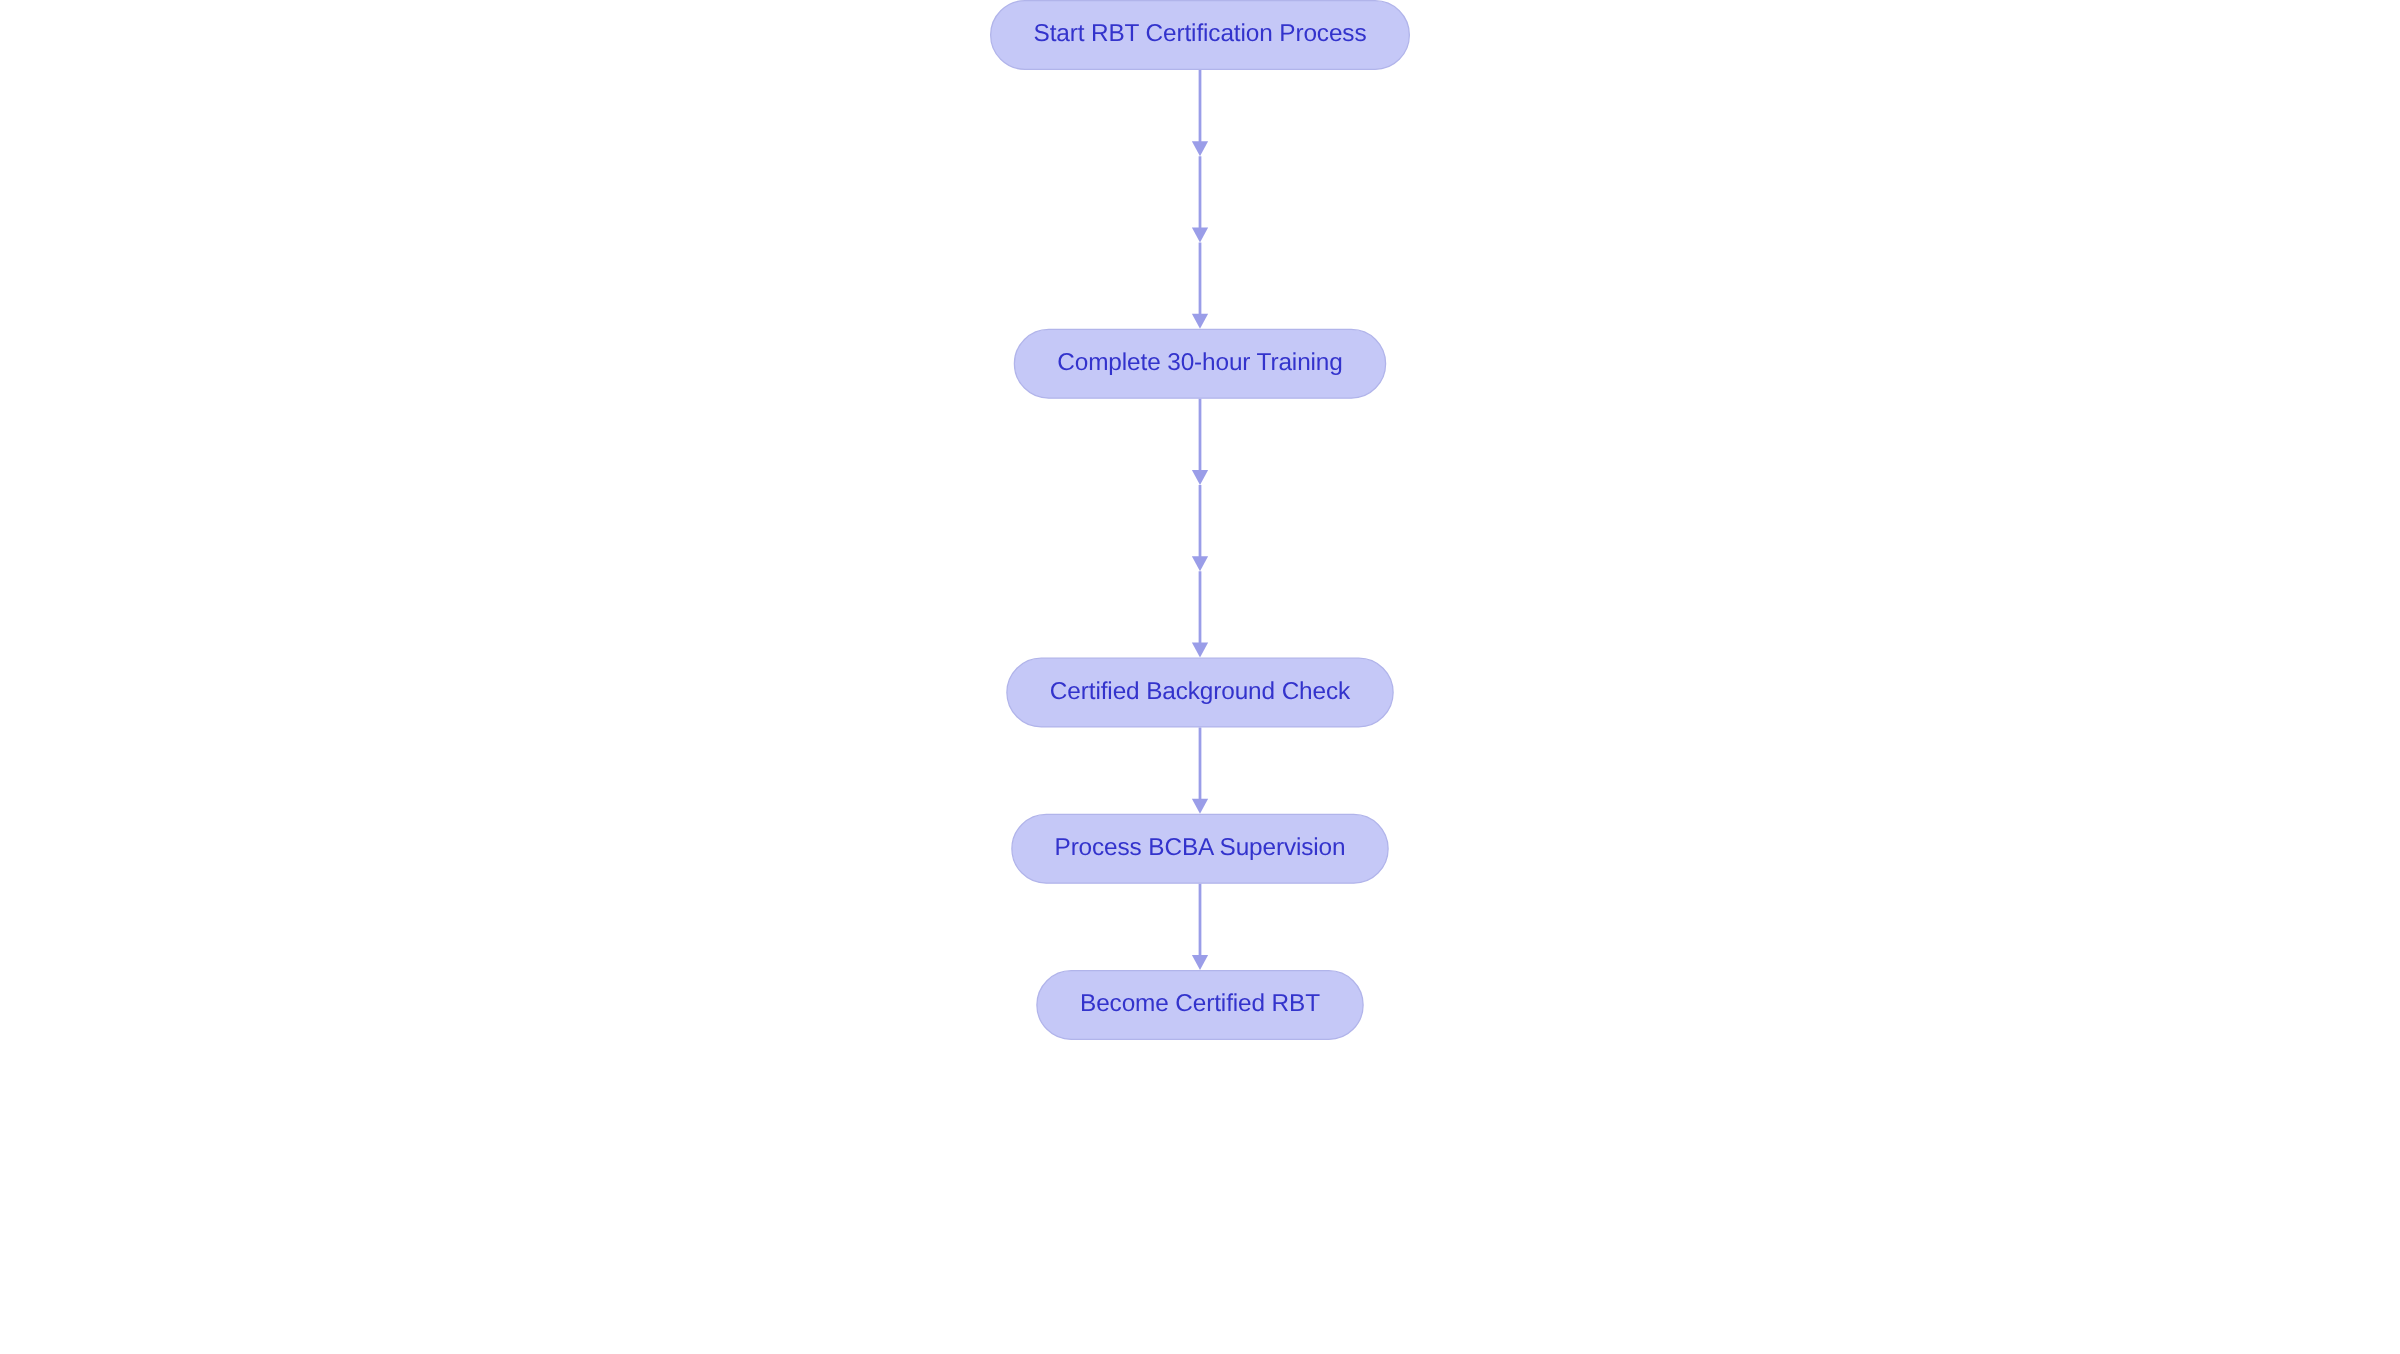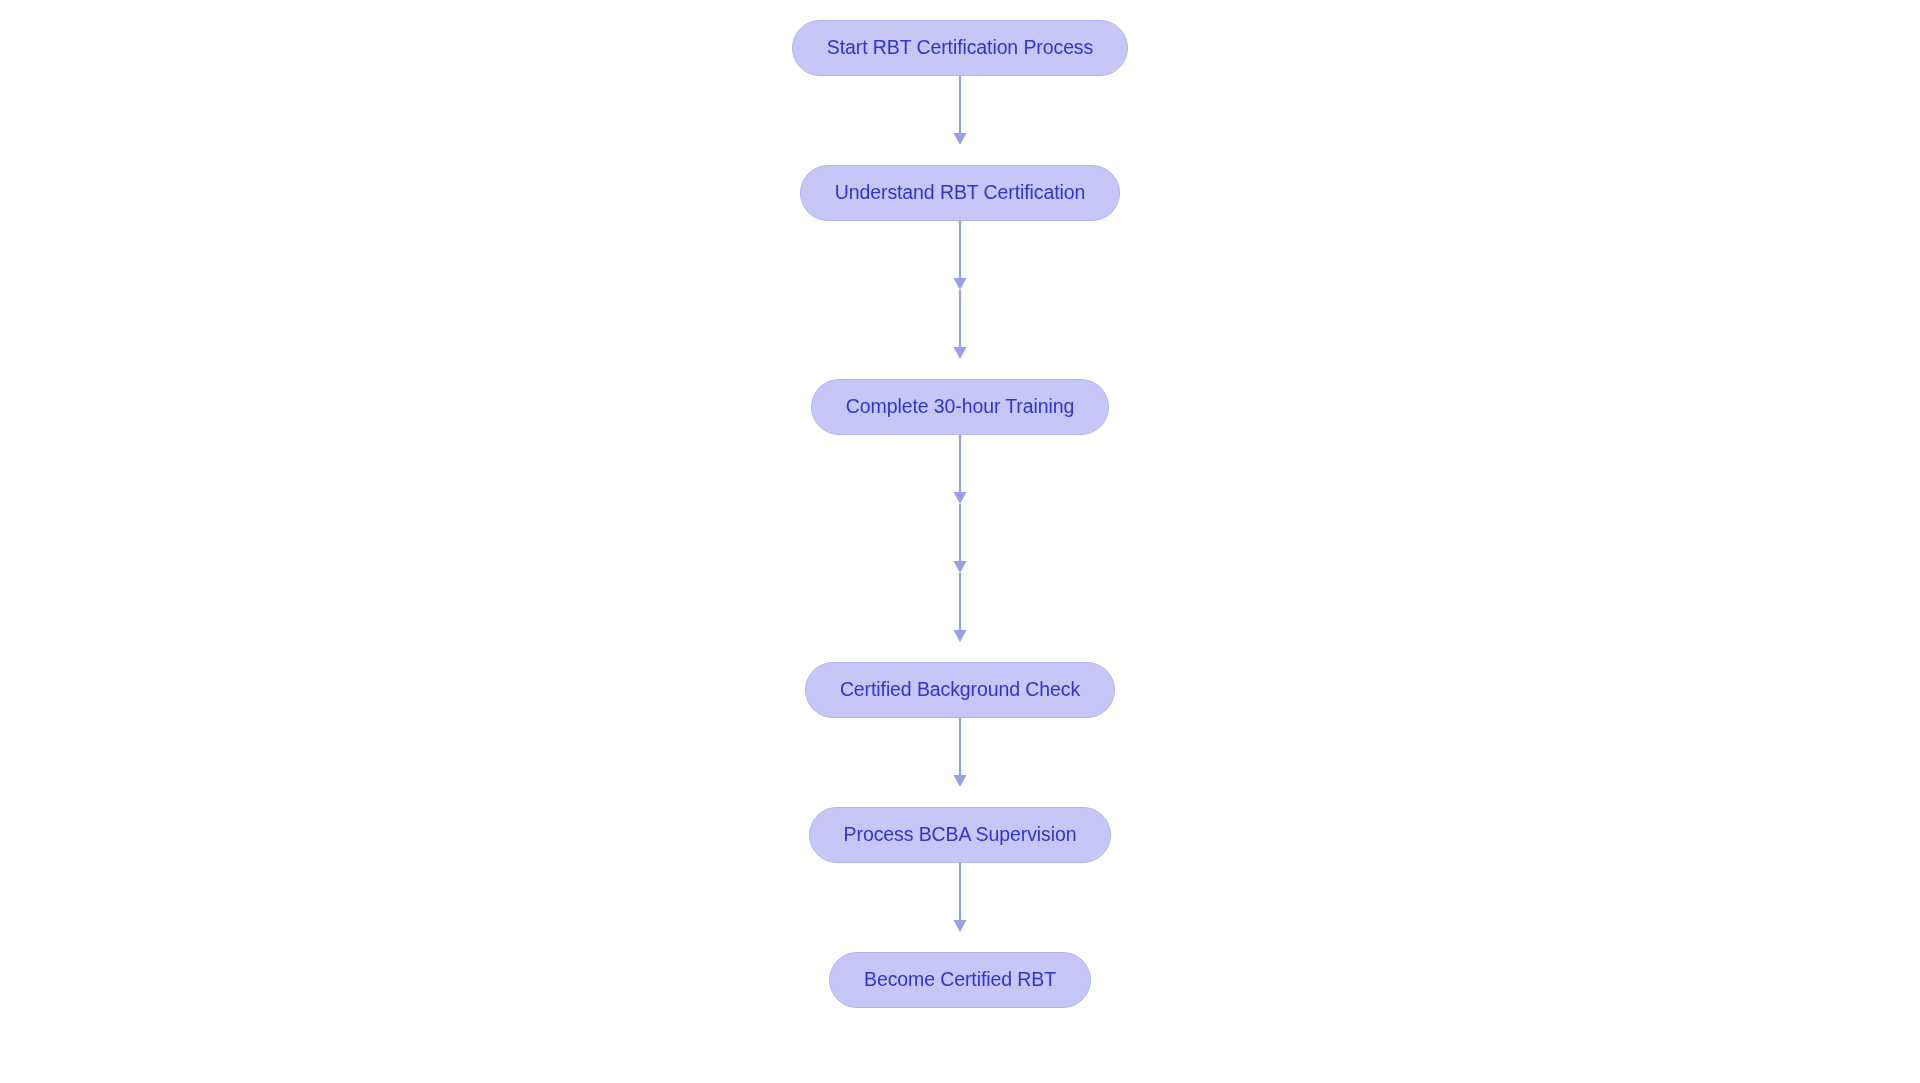--- a/index.html
+++ b/index.html
@@ -41,21 +41,20 @@
     font-size: 19.5px;
     font-family: "Liberation Sans", sans-serif;
     font-weight: 400;
     letter-spacing: -0.1px;
     display: flex;
     align-items: center;
     justify-content: center;
     padding: 0 34px;
     white-space: nowrap;
     line-height: 1;
-    margin-top: 20px;
   }
 
   .connector {
     width: 24px;
     display: block;
     flex: 0 0 auto;
   }
   .connector svg {
     display: block;
     overflow: visible;
@@ -76,25 +75,20 @@
     <div class="flow-step">
       <div class="node">
         <span>Start RBT Certification Process</span>
       </div>
     </div>
     <div class="connector">
       <svg width="24" height="69" viewBox="0 0 24 69">
         <line class="conn-line" x1="12" y1="0" x2="12" y2="58"></line>
         <polygon class="conn-head" points="5.5,57 18.5,57 12,69"></polygon>
       </svg>
-    </div>
-    <div class="flow-step">
-      <div class="node">
-        <span>Understand RBT Certification</span>
-      </div>
     </div>
     <div class="connector">
       <svg width="24" height="69" viewBox="0 0 24 69">
         <line class="conn-line" x1="12" y1="0" x2="12" y2="58"></line>
         <polygon class="conn-head" points="5.5,57 18.5,57 12,69"></polygon>
       </svg>
     </div>
     <div class="connector">
       <svg width="24" height="69" viewBox="0 0 24 69">
         <line class="conn-line" x1="12" y1="0" x2="12" y2="58"></line>

